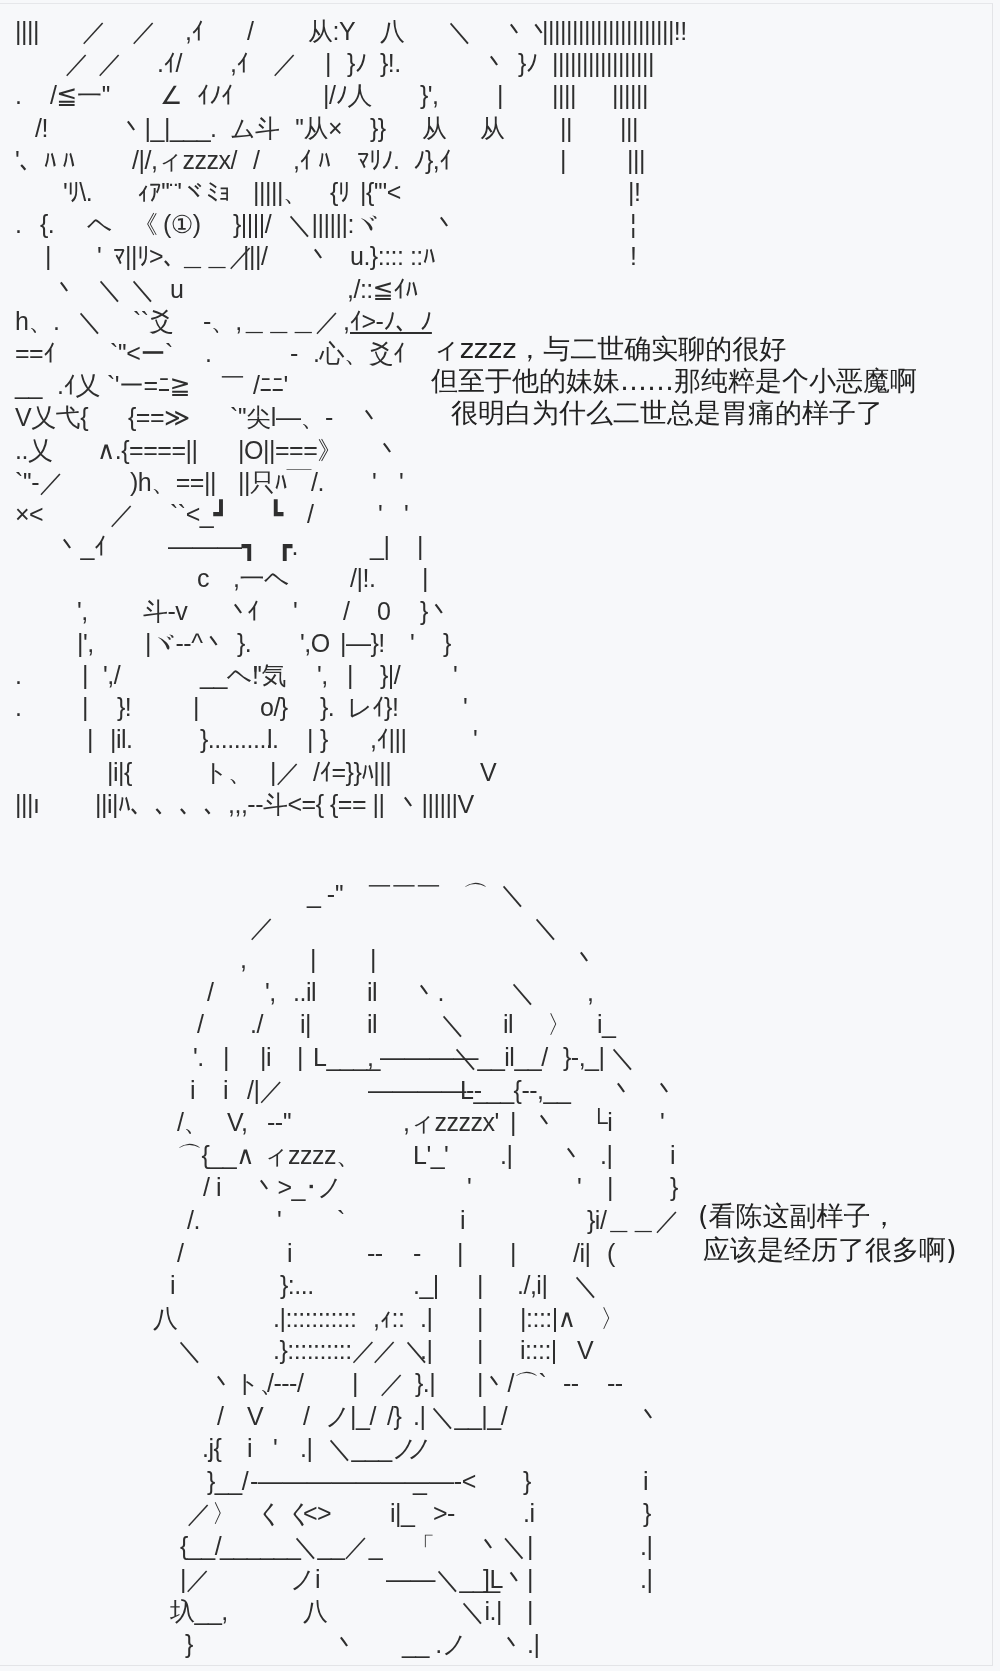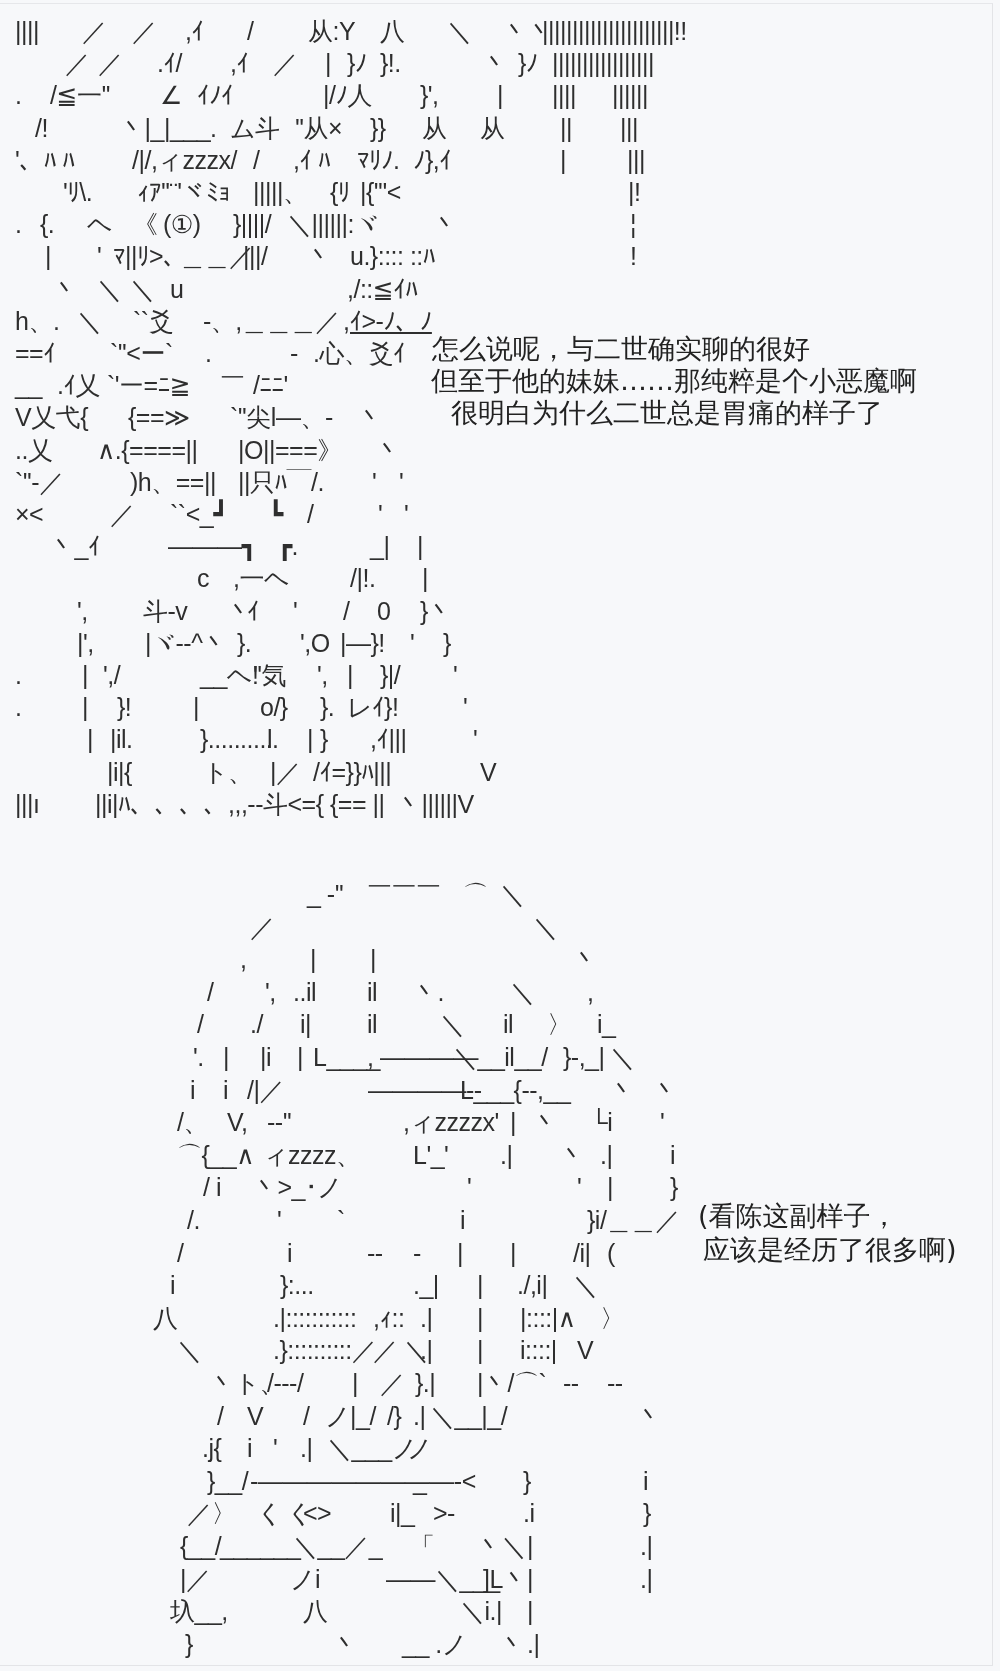--- a/index.html
+++ b/index.html
@@ -168,21 +168,21 @@
       <div class="aa-line" style="top: 494px; height: 32.2px;">
         <span class="aa-run" style="left: 15px; line-height: 32.2px;">×&lt;</span>
         <span class="aa-run" style="left: 110px; line-height: 32.2px;">／</span>
         <span class="aa-run" style="left: 170px; line-height: 32.2px;">``&lt;_┛</span>
         <span class="aa-run" style="left: 268px; line-height: 32.2px;">┗</span>
         <span class="aa-run" style="left: 307px; line-height: 32.2px;">/</span>
         <span class="aa-run" style="left: 378px; line-height: 32.2px;">'</span>
         <span class="aa-run" style="left: 404px; line-height: 32.2px;">'</span>
       </div>
       <div class="aa-line" style="top: 526.2px; height: 32.2px;">
-        <span class="aa-run" style="left: 50px; line-height: 32.2px;">丶_ｲ</span>
+        <span class="aa-run" style="left: 56px; line-height: 32.2px;">丶_ｲ</span>
         <span class="aa-run" style="left: 168px; line-height: 32.2px;">———┓</span>
         <span class="aa-run" style="left: 277px; line-height: 32.2px;">┏.</span>
         <span class="aa-run" style="left: 370px; line-height: 32.2px;">_|</span>
         <span class="aa-run" style="left: 417px; line-height: 32.2px;">|</span>
       </div>
       <div class="aa-line" style="top: 558.4px; height: 32.2px;">
         <span class="aa-run" style="left: 197px; line-height: 32.2px;">c</span>
         <span class="aa-run" style="left: 233px; line-height: 32.2px;">,一ヘ</span>
         <span class="aa-run" style="left: 350px; line-height: 32.2px;">/|!.</span>
         <span class="aa-run" style="left: 422px; line-height: 32.2px;">|</span>
@@ -449,18 +449,18 @@
       <div class="aa-line" style="top: 1623.8px; height: 32.6px;">
         <span class="aa-run" style="left: 185px; line-height: 32.6px;">}</span>
         <span class="aa-run" style="left: 333px; line-height: 32.6px;">丶</span>
         <span class="aa-run" style="left: 402px; line-height: 32.6px;">__ .ノ</span>
         <span class="aa-run" style="left: 500px; line-height: 32.6px;">丶</span>
         <span class="aa-run" style="left: 527px; line-height: 32.6px;">.|</span>
       </div>
     </div>
 </div>
 
-<div class="speech" style="left:432px; top:333px;">怎么说呢，与二世确实聊的很好</div>
+<div class="speech" style="left:432px; top:333px;">ィzzzz，与二世确实聊的很好</div>
 <div class="speech" style="left:431px; top:365px;">但至于他的妹妹……那纯粹是个小恶魔啊</div>
 <div class="speech" style="left:451px; top:397px;">很明白为什么二世总是胃痛的样子了</div>
 
 <div class="speech" style="left:698px; top:1200px;">(看陈这副样子，</div>
 <div class="speech" style="left:703px; top:1234px;">应该是经历了很多啊)</div>
 
 </body></html>

